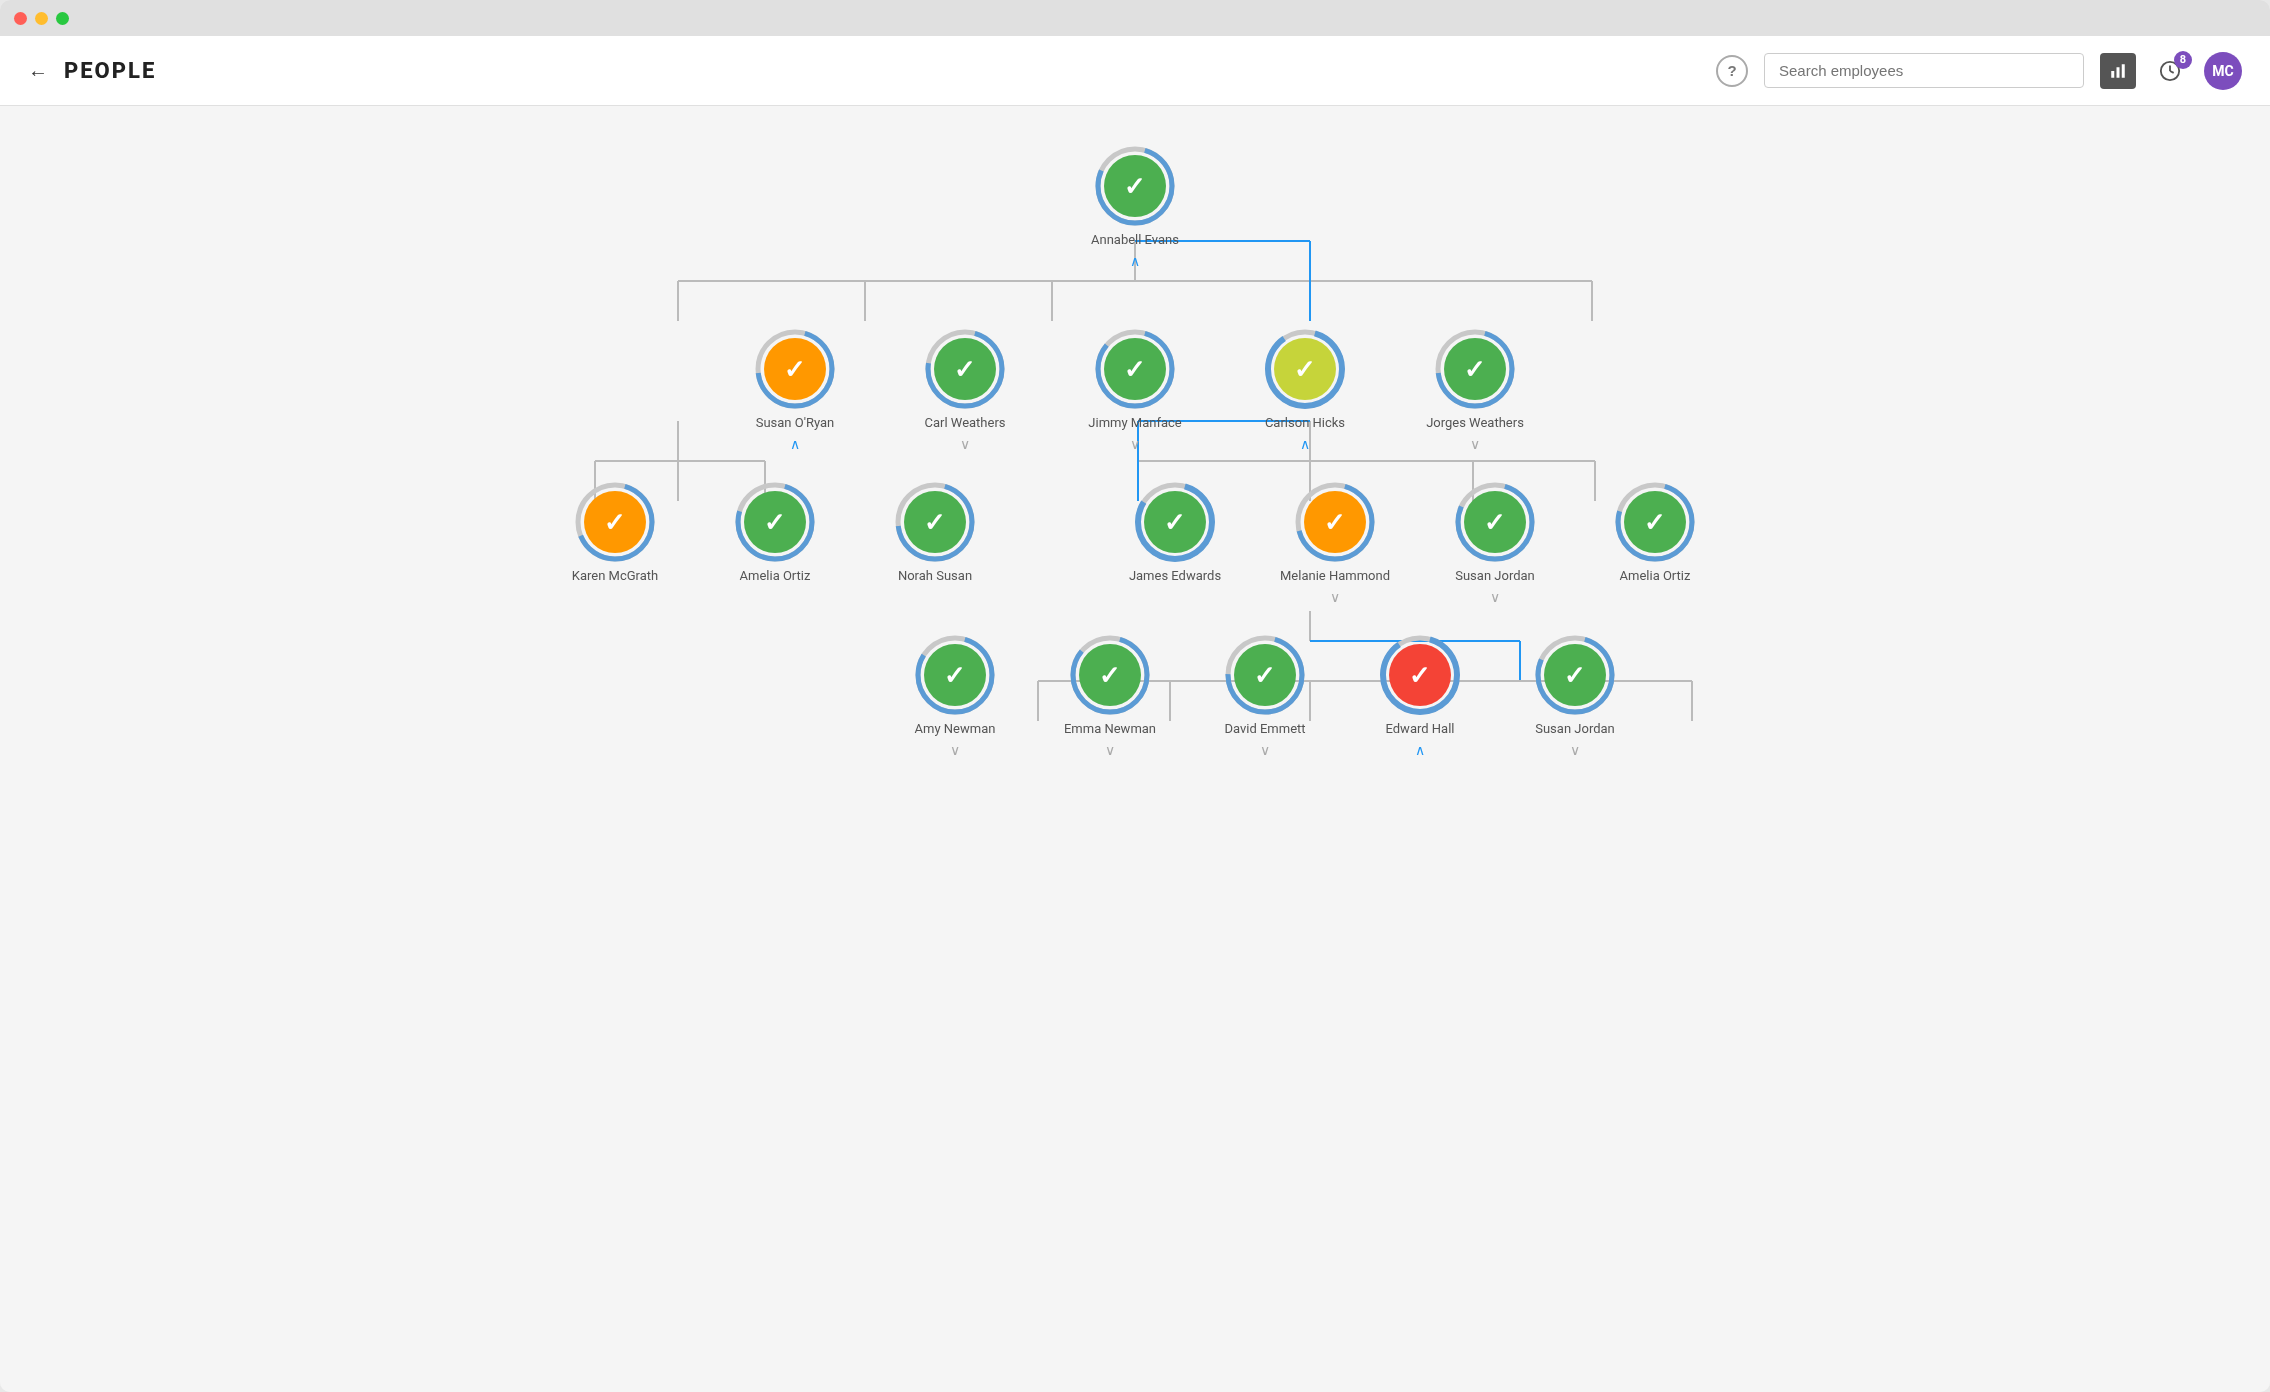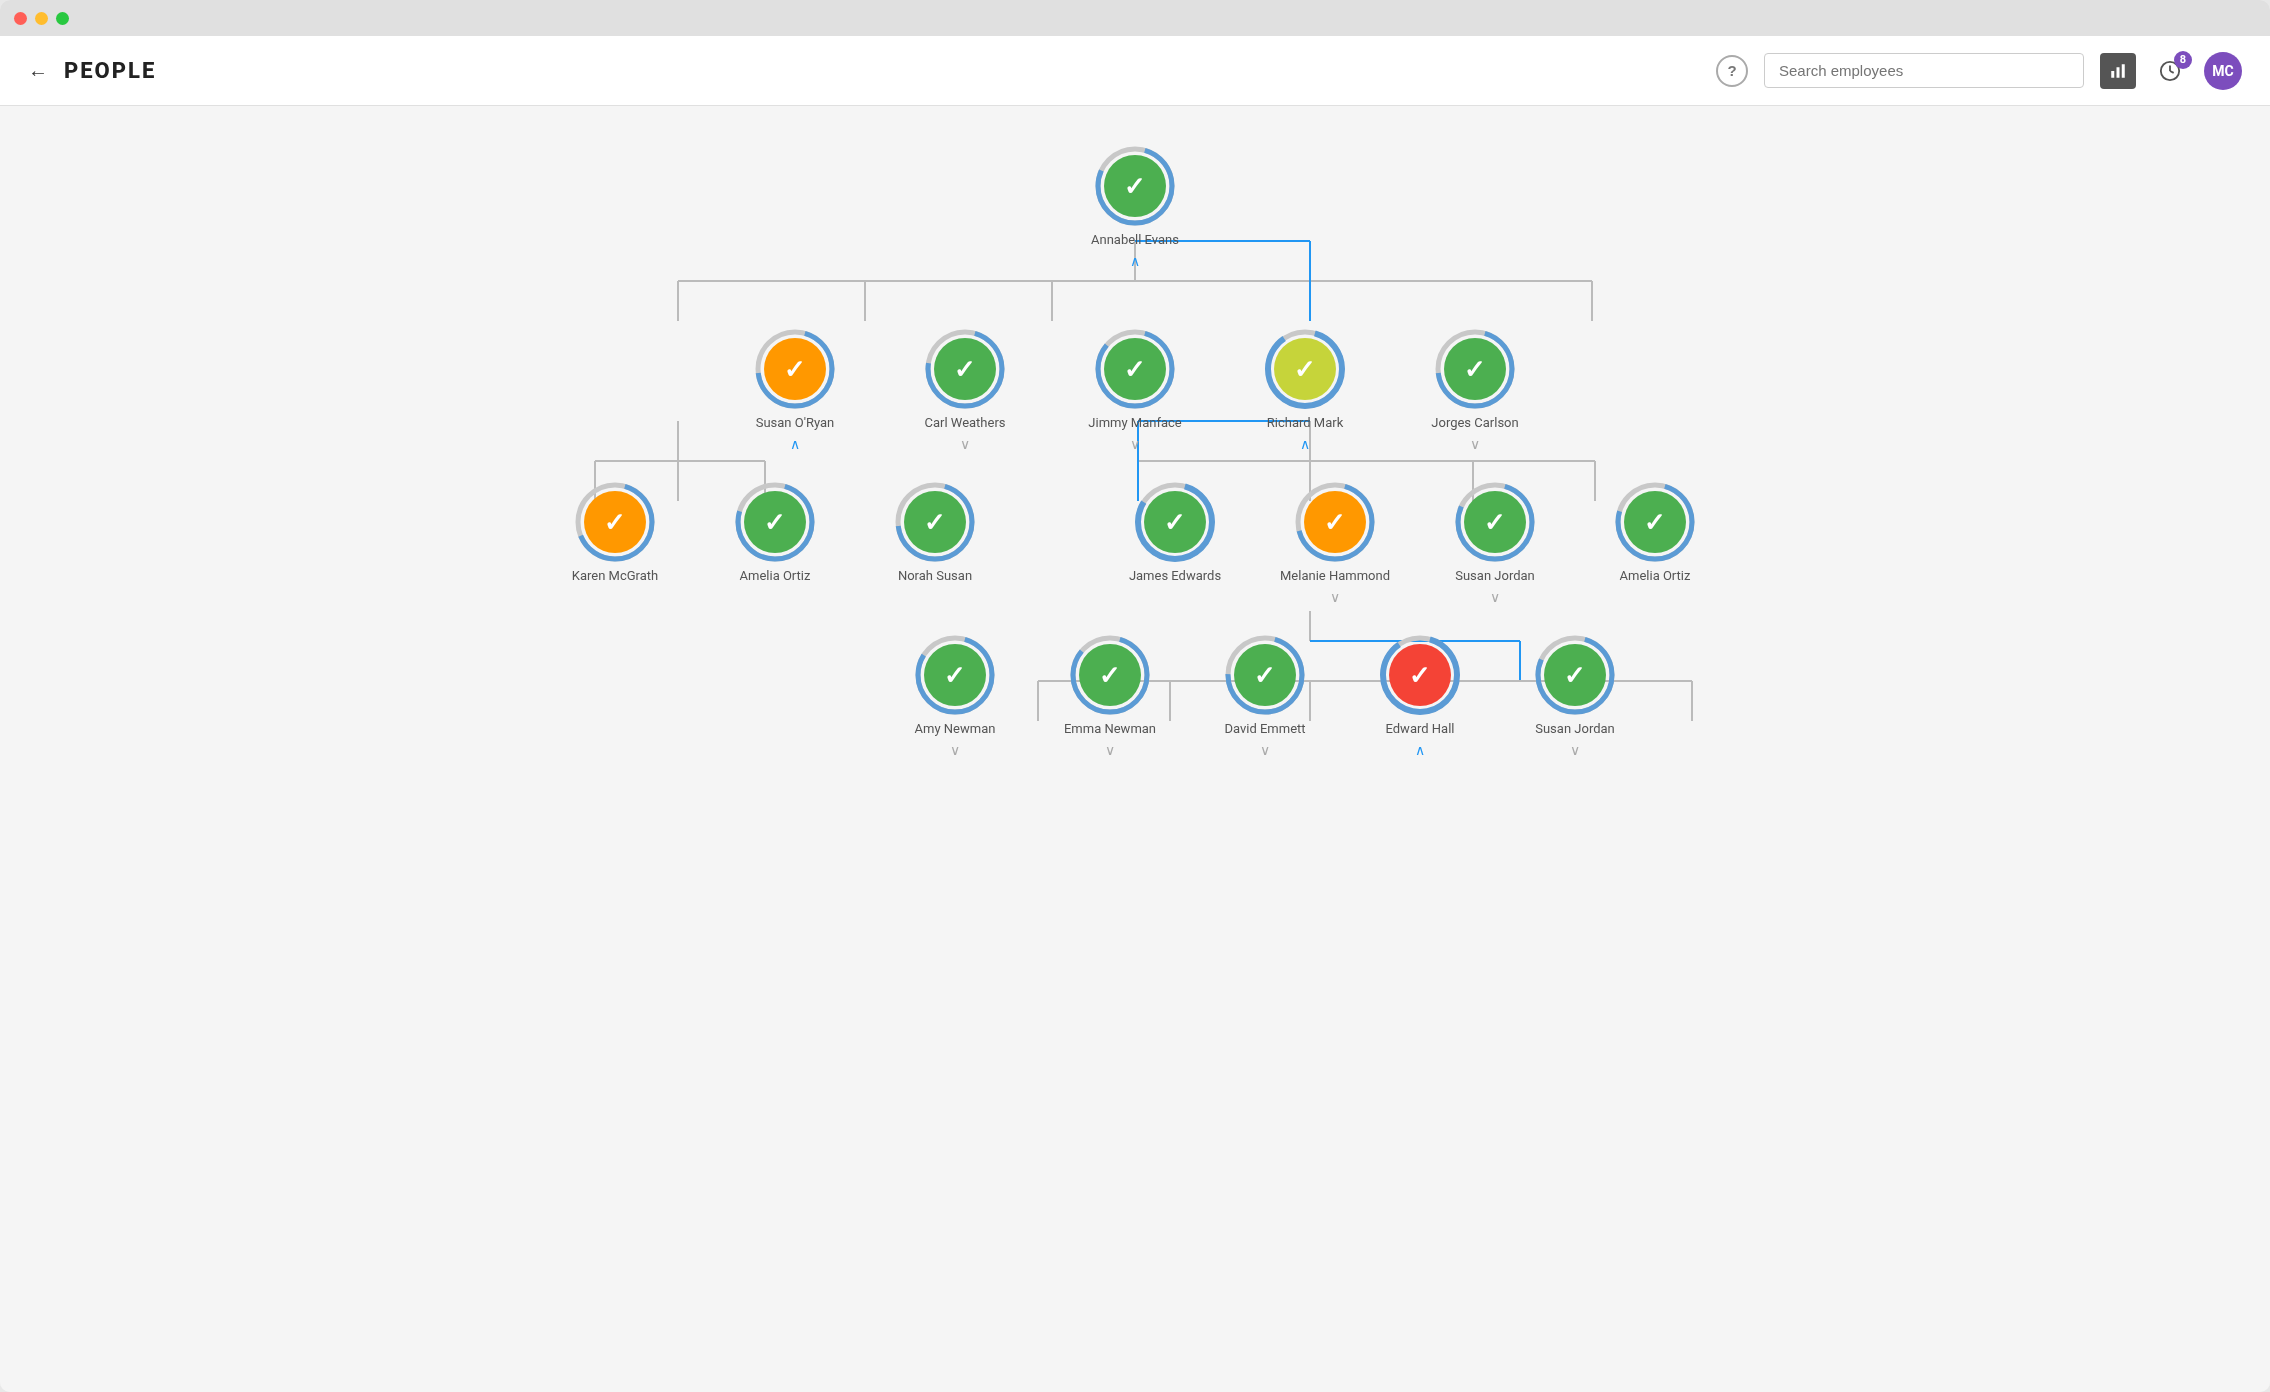--- a/index.html
+++ b/index.html
@@ -200,35 +200,35 @@
         <div class="node">
           <div class="emp-avatar">
             <svg width="80" height="80" viewBox="0 0 80 80" style="position:absolute;top:0;left:0;">
               <circle cx="40" cy="40" r="37" fill="none" stroke="#c8c8c8" stroke-width="5"></circle>
               <circle cx="40" cy="40" r="37" fill="none" stroke="#5b9bd5" stroke-width="6" stroke-dasharray="200 32" stroke-dashoffset="-10" transform="rotate(-90 40 40)"></circle>
             </svg>
             <div class="inner" style="background:#c6d43a;width:62px;height:62px;border-radius:50%;position:absolute;top:9px;left:9px;display:flex;align-items:center;justify-content:center;">
               <span style="color:#fff;font-size:26px;font-weight:bold;">✓</span>
             </div>
           </div>
-          <div class="node-label">Richard Mark</div>
+          <div class="node-label">Carlson Hicks</div>
           <div class="chevron chevron-up">∧</div>
         </div>
 
         <div class="node">
           <div class="emp-avatar">
             <svg width="80" height="80" viewBox="0 0 80 80" style="position:absolute;top:0;left:0;">
               <circle cx="40" cy="40" r="37" fill="none" stroke="#c8c8c8" stroke-width="5"></circle>
               <circle cx="40" cy="40" r="37" fill="none" stroke="#5b9bd5" stroke-width="5" stroke-dasharray="160 72" stroke-dashoffset="-10" transform="rotate(-90 40 40)"></circle>
             </svg>
             <div class="inner inner-green" style="width:62px;height:62px;border-radius:50%;position:absolute;top:9px;left:9px;display:flex;align-items:center;justify-content:center;">
               <span style="color:#fff;font-size:26px;font-weight:bold;">✓</span>
             </div>
           </div>
-          <div class="node-label">Jorges Carlson</div>
+          <div class="node-label">Jorges Weathers</div>
           <div class="chevron">∨</div>
         </div>
       </div>
 
       <div style="height:30px;"></div>
 
       <div style="display:flex;justify-content:center;gap:120px;position:relative;z-index:1;">
 
         <div style="display:flex;gap:40px;">
           <div class="node">

